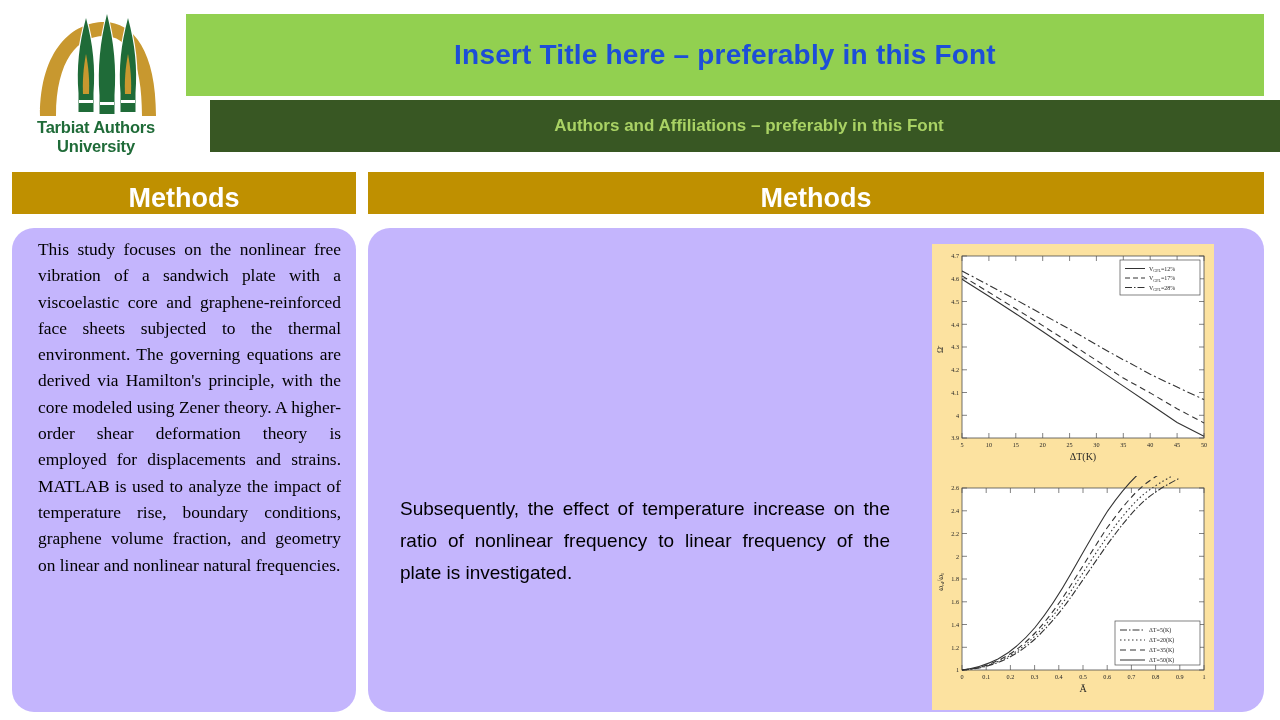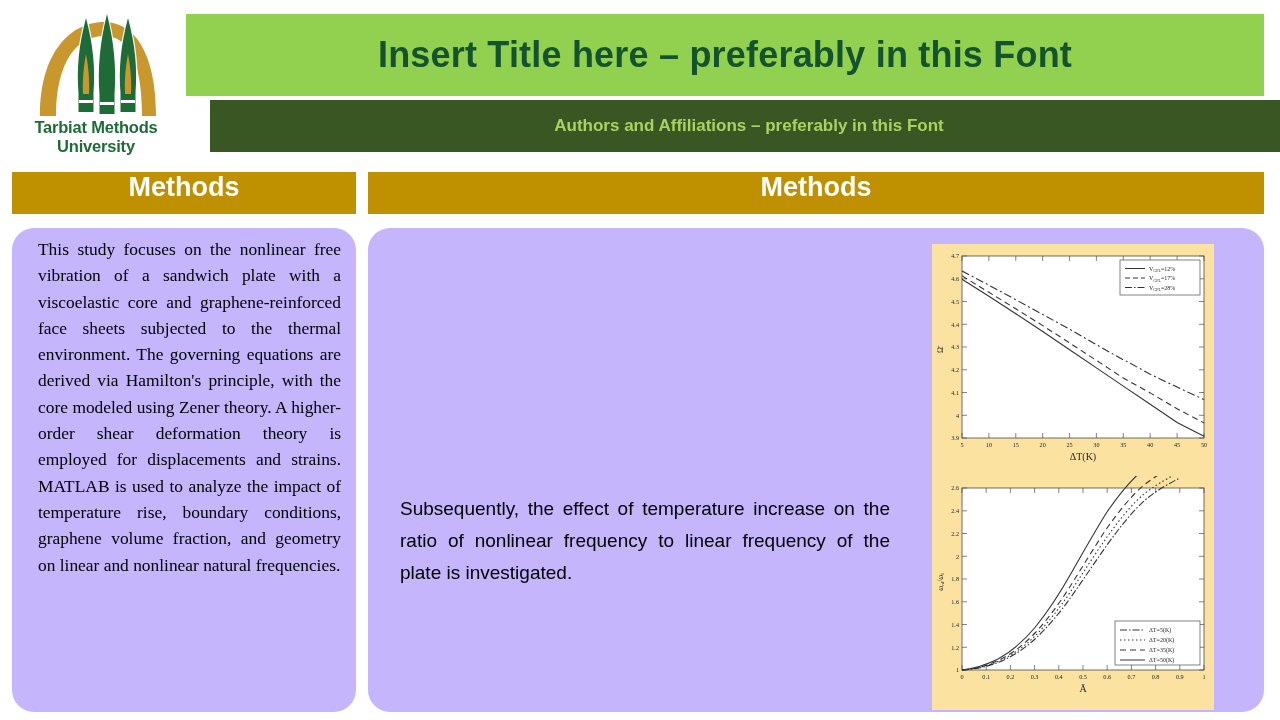--- a/index.html
+++ b/index.html
@@ -49,22 +49,22 @@
     left: 186px;
     top: 14px;
     width: 1078px;
     height: 82px;
     background: #92d050;
     display: flex;
     align-items: center;
     justify-content: center;
   }
   #title-text {
-    color: #14532d;
-    font-size: 36px;
+    color: #1d4ed8;
+    font-size: 28px;
     font-weight: bold;
     text-align: center;
     letter-spacing: 0.2px;
   }
   #authors-banner {
     position: absolute;
     left: 186px;
     top: 100px;
     width: 1078px;
     height: 52px;
@@ -79,21 +79,21 @@
     font-size: 17px;
     font-weight: bold;
     text-align: center;
   }
 
   
   .section-header {
     position: absolute;
     background: #bf9000;
     display: flex;
-    align-items: flex-start;
+    align-items: flex-end;
     justify-content: center;
     color: #ffffff;
     font-size: 27px;
     font-weight: bold;
   }
   #methods-header { left: 12px;  top: 172px; width: 344px; height: 42px; }
   #outcomes-header{ left: 368px; top: 172px; width: 896px; height: 42px; }
 
   
   .panel {
@@ -159,21 +159,21 @@
         <path d="M116 46 C113 62, 112.5 74, 113 86 L119 86 C119.5 74, 119 62, 116 46 Z"></path>
       </g>
       <g fill="#ffffff">
         <rect x="67" y="92" width="14" height="3"></rect>
         <rect x="88" y="94" width="14" height="3"></rect>
         <rect x="109" y="92" width="14" height="3"></rect>
       </g>
     </svg>
   </div>
   <div id="logo-wordmark">
-    <span>Tarbiat Methods</span>
+    <span>Tarbiat Authors</span>
     <span class="l2">University</span>
   </div>
 </div>
 
 <div id="title-banner">
   <div id="title-text">Insert Title here – preferably in this Font</div>
 </div>
 
 <div id="authors-banner">
   <div id="authors-text">Authors and Affiliations – preferably in this Font</div>

